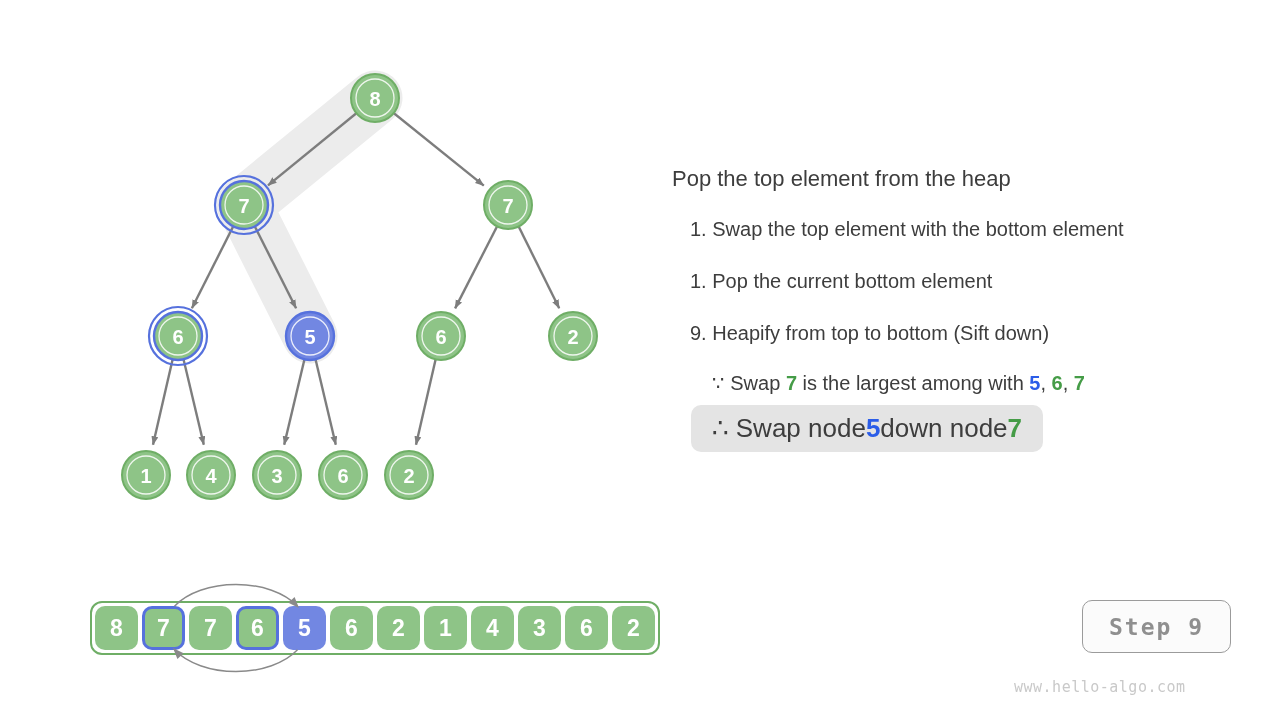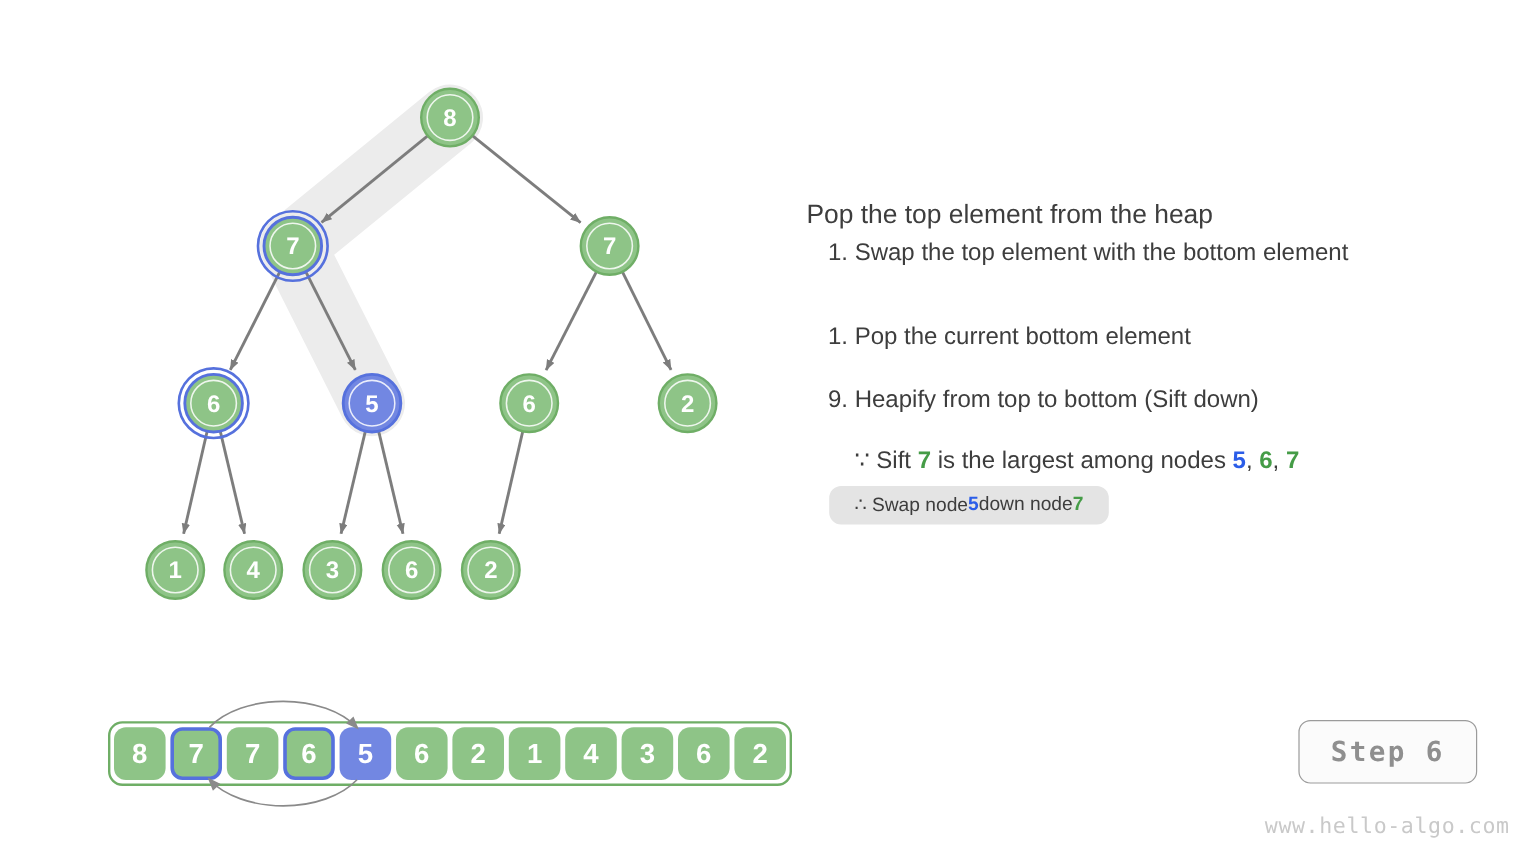--- a/index.html
+++ b/index.html
@@ -8,26 +8,26 @@
     font-family:"Liberation Sans","DejaVu Sans",sans-serif;
   }
   #overlay{position:absolute;left:0;top:0;z-index:5;pointer-events:none;}
 
   
   .panel-title{
     position:absolute;left:672px;top:166px;margin:0;
     font-size:22px;font-weight:400;color:var(--text-dark);
   }
   .panel-step{position:absolute;left:690px;font-size:20px;color:var(--text-dark);}
-  .s1{top:200px}.s2{top:270px}.s3{top:322px}
+  .s1{top:218px}.s2{top:270px}.s3{top:322px}
   .because-line{position:absolute;left:712px;top:371px;font-size:20px;color:var(--text-dark);}
   .therefore-box{
-    position:absolute;left:691px;top:405px;height:32px;z-index:2;
+    position:absolute;left:691px;top:405px;height:47px;z-index:2;
     display:flex;align-items:center;padding:0 21px;border-radius:10px;
-    background:var(--note-box-bg);font-size:16px;color:var(--text-dark);
+    background:var(--note-box-bg);font-size:26px;color:var(--text-dark);
   }
   .ng{color:var(--text-green);font-weight:700;}
   .nb{color:var(--text-blue);font-weight:700;}
 
   
   .array{
     position:absolute;left:90px;top:601px;z-index:2;
     display:flex;gap:4px;padding:3px;
     border:2px solid var(--node-green-border);border-radius:12px;
   }
@@ -42,34 +42,34 @@
 
   
   .step-button{
     position:absolute;left:1082px;top:600px;width:149px;height:53px;box-sizing:border-box;
     border:1.5px solid #9b9b9b;border-radius:10px;background:#fbfbfb;
     display:flex;align-items:center;justify-content:center;
     font-family:"DejaVu Sans Mono","Liberation Mono",monospace;
     font-weight:700;font-size:23px;letter-spacing:2px;color:var(--step-text);
   }
   .watermark{
-    position:absolute;left:1054px;top:678px;
+    position:absolute;left:1014px;top:678px;
     font-family:"DejaVu Sans Mono","Liberation Mono",monospace;
-    font-size:18px;letter-spacing:0.5px;color:var(--watermark-gray);
+    font-size:15px;letter-spacing:0.5px;color:var(--watermark-gray);
   }
 </style>
 </head>
 <body>
 
 <h2 class="panel-title">Pop the top element from the heap</h2>
 <div class="panel-step s1">1. Swap the top element with the bottom element</div>
 <div class="panel-step s2">1. Pop the current bottom element</div>
 <div class="panel-step s3">9. Heapify from top to bottom (Sift down)</div>
 
-<div class="because-line"><span>∵ Sift </span><span class="ng">7</span><span> is the largest among nodes </span><span class="nb">5</span><span>, </span><span class="ng">6</span><span>, </span><span class="ng">7</span></div>
+<div class="because-line"><span>∵ Swap </span><span class="ng">7</span><span> is the largest among with </span><span class="nb">5</span><span>, </span><span class="ng">6</span><span>, </span><span class="ng">7</span></div>
 
 <div class="therefore-box">
     <span>∴ Swap node </span>
     <span class="nb">5</span>
     <span> down node </span>
     <span class="ng">7</span>
   </div>
 
 <div class="array" id="array">
     <div class="cell normal">8</div>
@@ -79,21 +79,21 @@
     <div class="cell swap-fill">5</div>
     <div class="cell normal">6</div>
     <div class="cell normal">2</div>
     <div class="cell normal">1</div>
     <div class="cell normal">4</div>
     <div class="cell normal">3</div>
     <div class="cell normal">6</div>
     <div class="cell normal">2</div>
   </div>
 
-<div class="step-button">Step 6</div>
+<div class="step-button">Step 9</div>
 <div class="watermark">www.hello-algo.com</div>
 
 <svg id="overlay" width="1280" height="720">
     <defs>
       <marker id="arrow" markerWidth="10" markerHeight="8" refX="8.5" refY="3.5" orient="auto" markerUnits="userSpaceOnUse">
         <path d="M0,0 L9,3.5 L0,7 Z" fill="#7d7d7d"></path>
       </marker>
     </defs>
     <polyline points="375,98 244,205 310,336" fill="none" stroke="#ececec" stroke-width="55" stroke-linecap="round" stroke-linejoin="round"></polyline>
     <line x1="375" y1="98" x2="268.0" y2="185.4" stroke="#7d7d7d" stroke-width="2.4" marker-end="url(#arrow)"></line>

